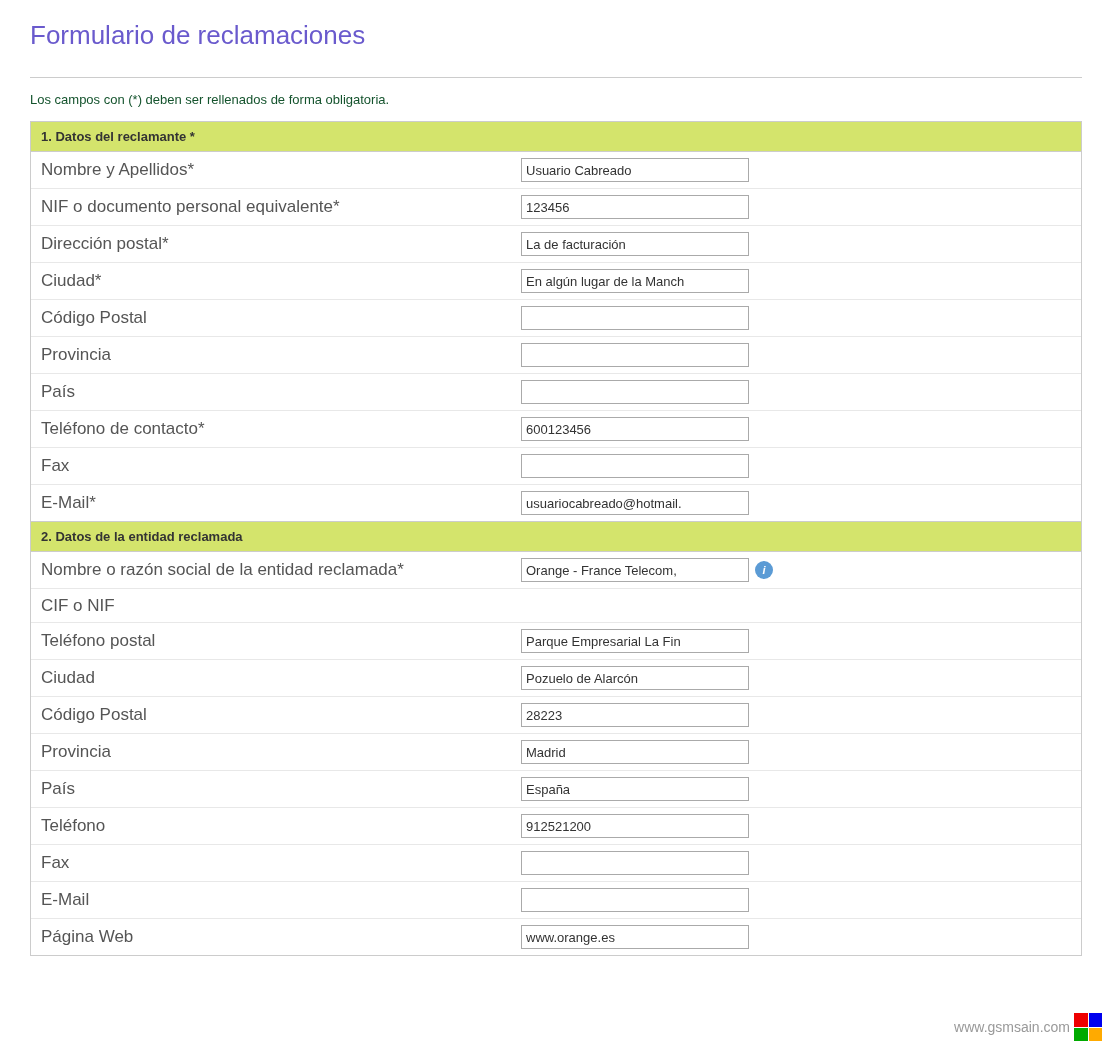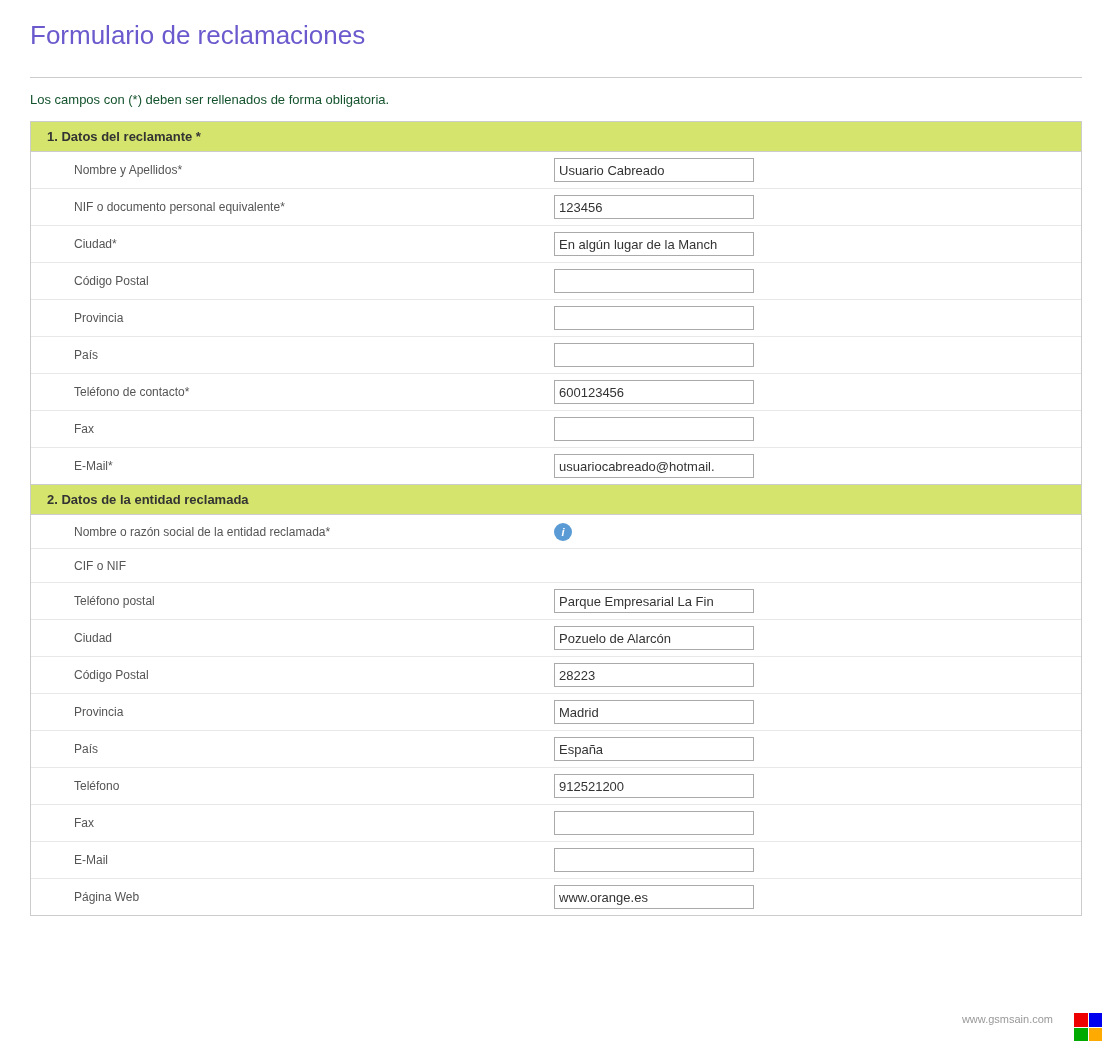--- a/index.html
+++ b/index.html
@@ -27,52 +27,51 @@
       font-size: 13px;
       color: #14532d;
       margin-bottom: 14px;
     }
     .form-section {
       border: 1px solid #ccc;
       margin-bottom: 0;
     }
     .section-header {
       background-color: #d4e46c;
-      padding: 7px 16px;
+      padding: 7px 10px;
       font-weight: bold;
       font-size: 13px;
       color: #333;
       border-bottom: 1px solid #ccc;
     }
     .form-row {
       display: flex;
       align-items: center;
       border-bottom: 1px solid #e8e8e8;
       padding: 6px 10px;
       min-height: 34px;
     }
     .form-row:last-child {
       border-bottom: none;
       justify-content: space-between;
     }
     .form-label {
       flex: 0 0 480px;
       color: #555;
-      font-size: 12px;
+      font-size: 17px;
       padding-right: 10px;
-      margin-left: 33px;
     }
     .form-field {
       flex: 1;
       display: flex;
       align-items: center;
       gap: 6px;
     }
     .form-input {
-      width: 200px;
+      width: 228px;
       height: 24px;
       border: 1px solid #aaa;
       padding: 2px 4px;
       font-size: 13px;
       color: #333;
     }
     .info-icon {
       display: inline-flex;
       align-items: center;
       justify-content: center;
@@ -84,25 +83,25 @@
       font-size: 11px;
       font-weight: bold;
       font-style: italic;
       cursor: pointer;
       flex-shrink: 0;
     }
     .watermark {
       position: fixed;
       bottom: 10px;
       right: 10px;
-      font-size: 11px;
+      font-size: 14px;
       color: #999;
       display: flex;
-      align-items: flex-start;
-      gap: 21px;
+      align-items: center;
+      gap: 4px;
     }
     .color-box {
       width: 28px;
       height: 28px;
       display: grid;
       grid-template-columns: 1fr 1fr;
       grid-template-rows: 1fr 1fr;
       gap: 1px;
     }
     .color-box div { }
@@ -128,20 +127,26 @@
           <input type="text" class="form-input" value="Usuario Cabreado" style="">
         </div>
       </div>
       <div class="form-row">
         <div class="form-label">NIF o documento personal equivalente*</div>
         <div class="form-field">
           <input type="text" class="form-input" value="123456" style="">
         </div>
       </div>
       <div class="form-row">
+        <div class="form-label">Dirección postal*</div>
+        <div class="form-field">
+          <input type="text" class="form-input" value="La de facturación" style="">
+        </div>
+      </div>
+      <div class="form-row">
         <div class="form-label">Ciudad*</div>
         <div class="form-field">
           <input type="text" class="form-input" value="En algún lugar de la Manch" style="">
         </div>
       </div>
       <div class="form-row">
         <div class="form-label">Código Postal</div>
         <div class="form-field">
           <input type="text" class="form-input" style="">
         </div>
@@ -178,20 +183,21 @@
       </div>
     </div>
 </div>
 
 <div class="form-section" style="margin-top:0; border-top:none;">
   <div class="section-header">2. Datos de la entidad reclamada</div>
   <div id="section2-rows">
       <div class="form-row">
         <div class="form-label">Nombre o razón social de la entidad reclamada*</div>
         <div class="form-field">
+          <input type="text" class="form-input" value="Orange - France Telecom," style="">
           <span class="info-icon">i</span>
         </div>
       </div>
       <div class="form-row">
         <div class="form-label">CIF o NIF</div>
       </div>
       <div class="form-row">
         <div class="form-label">Teléfono postal</div>
         <div class="form-field">
           <input type="text" class="form-input" value="Parque Empresarial La Fin" style="">

